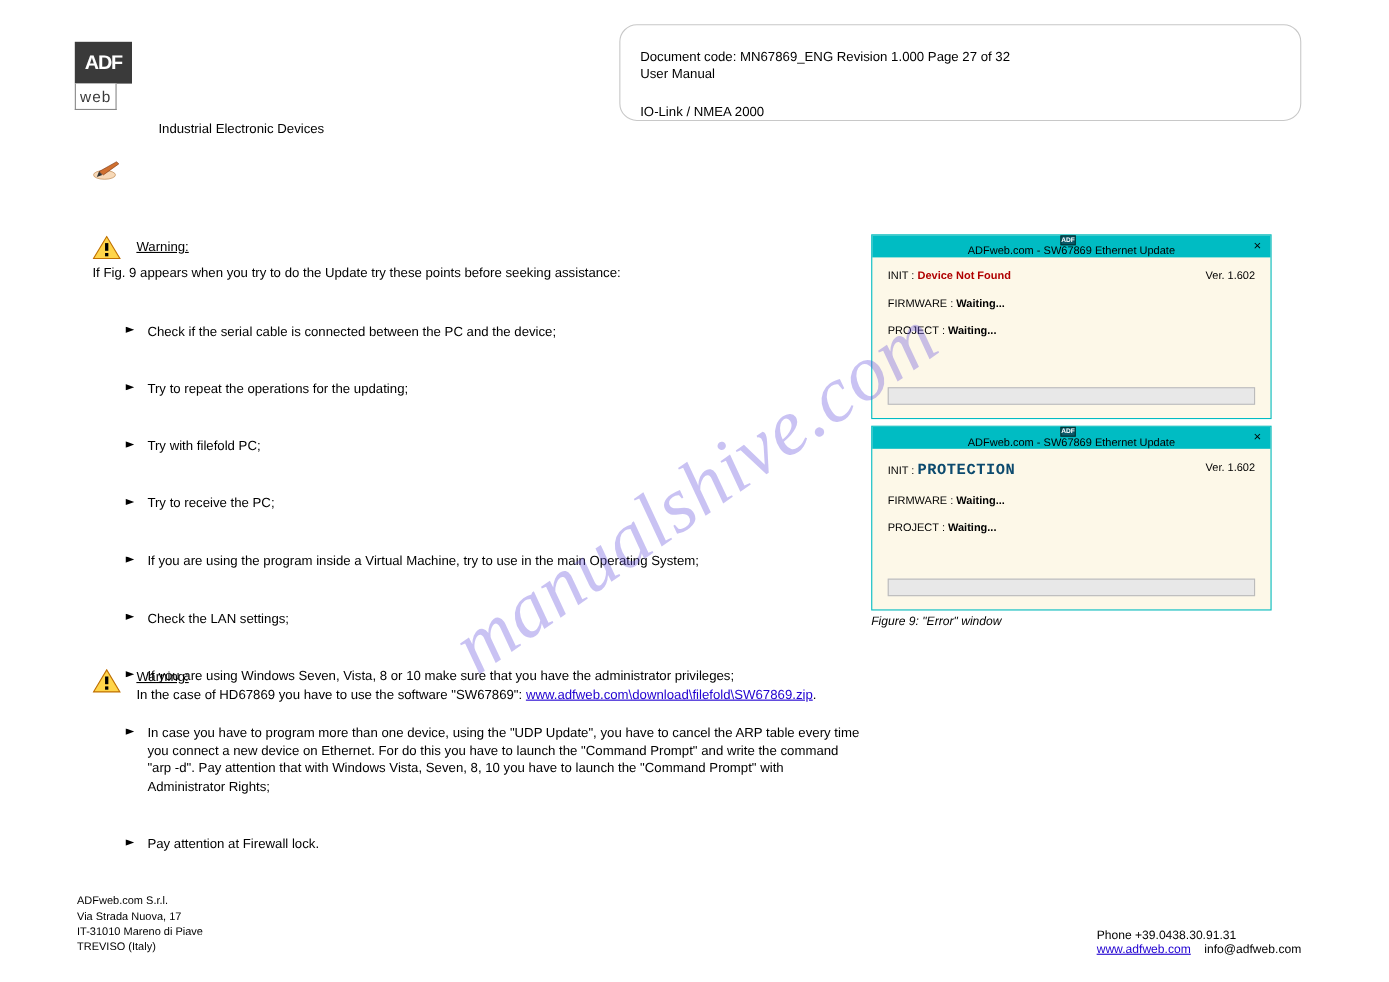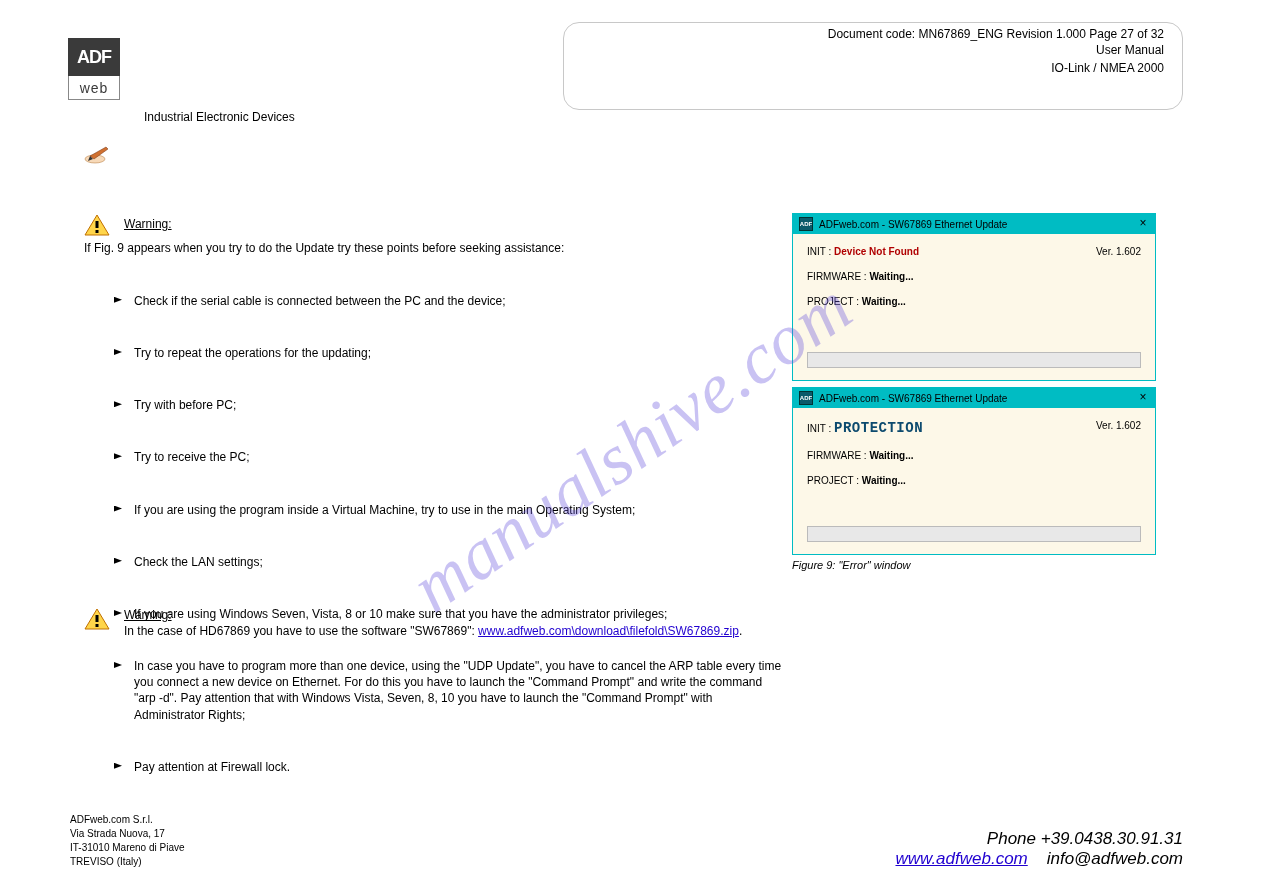--- a/index.html
+++ b/index.html
@@ -38,49 +38,48 @@
   .logo .top span {
     color: #fff;
     font-weight: bold;
     font-family: 'Arial Black', Arial, sans-serif;
     font-size: 18px;
     letter-spacing: -1px;
   }
   .logo .bot {
     position: absolute;
     left: 0; top: 38px;
-    width: 52px; height: 24px;
+    width: 38px; height: 24px;
     background: #fff;
     border: 1px solid #888;
     border-top: none;
     display: flex;
     align-items: center;
     justify-content: center;
   }
   .logo .bot span {
     color: #3a3a3a;
     font-size: 14px;
     letter-spacing: 1px;
   }
   .header-right {
     position: absolute;
     right: 80px;
     top: 22px;
     width: 620px;
     height: 88px;
     border: 1px solid #c8c8c8;
     border-radius: 16px;
-    padding: 4px 18px;
-    font-size: 12px;
-    color: #000;
-    text-align: right;
+    padding: 21px 18px;
+    font-size: 12px;
+    color: #000;
   }
   .header-right .docnum { color: #000; }
   .header-right .title { margin-top: 2px; }
-  .header-right .subtitle { margin-top: 4px; }
+  .header-right .subtitle { margin-top: 20px; }
 
   .subheader {
     position: absolute;
     left: 144px;
     top: 110px;
     font-size: 12px;
     color: #000;
   }
 
   .note-icon, .warn-icon {
@@ -184,20 +183,21 @@
   }
   .win1 { left: 792px; top: 213px; height: 168px; }
   .win2 { left: 792px; top: 387px; height: 168px; }
   .win .titlebar {
     background: #00bcc3;
     height: 20px;
     display: flex;
     align-items: center;
     padding: 0 6px;
     position: relative;
+    flex-direction: column;
   }
   .win .titlebar .ic {
     width: 14px; height: 14px;
     background: #0a5a6a;
     border: 1px solid #033;
     display: inline-flex;
     align-items: center;
     justify-content: center;
     margin-right: 6px;
   }
@@ -282,21 +282,21 @@
     left: 70px;
     right: 80px;
     bottom: 24px;
     display: flex;
     justify-content: space-between;
     align-items: flex-end;
     font-size: 10px;
     color: #000;
   }
   .footer .left { line-height: 1.4; }
-  .footer .right { text-align: right; font-size: 17px; font-style: italic; }
+  .footer .right { text-align: left; font-size: 11px; }
   .footer .right a { color: #2000d0; text-decoration: underline; }
 </style>
 </head>
 <body>
 
 <div class="page">
 
   <div class="logo">
     <div class="top">
         <span>ADF</span>
@@ -332,21 +332,21 @@
           <rect x="11.5" y="7" width="3" height="7" fill="#000"></rect>
           <rect x="11.5" y="16" width="3" height="3" fill="#000"></rect>
         </svg>
       </span>
       <span class="label">Warning:</span>
     </div>
     <div class="lead">If Fig. 9 appears when you try to do the Update try these points before seeking assistance:</div>
     <ul class="bullets">
       <li>Check if the serial cable is connected between the PC and the device;</li>
       <li>Try to repeat the operations for the updating;</li>
-      <li>Try with before PC;</li>
+      <li>Try with filefold PC;</li>
       <li>Try to receive the PC;</li>
       <li>If you are using the program inside a Virtual Machine, try to use in the main Operating System;</li>
       <li>Check the LAN settings;</li>
       <li>If you are using Windows Seven, Vista, 8 or 10 make sure that you have the administrator privileges;</li>
       <li>In case you have to program more than one device, using the "UDP Update", you have to cancel the ARP table every time you connect a new device on Ethernet. For do this you have to launch the "Command Prompt" and write the command "arp -d". Pay attention that with Windows Vista, Seven, 8, 10 you have to launch the "Command Prompt" with Administrator Rights;</li>
       <li>Pay attention at Firewall lock.</li>
     </ul>
   </div>
 
   <div class="win win1">

